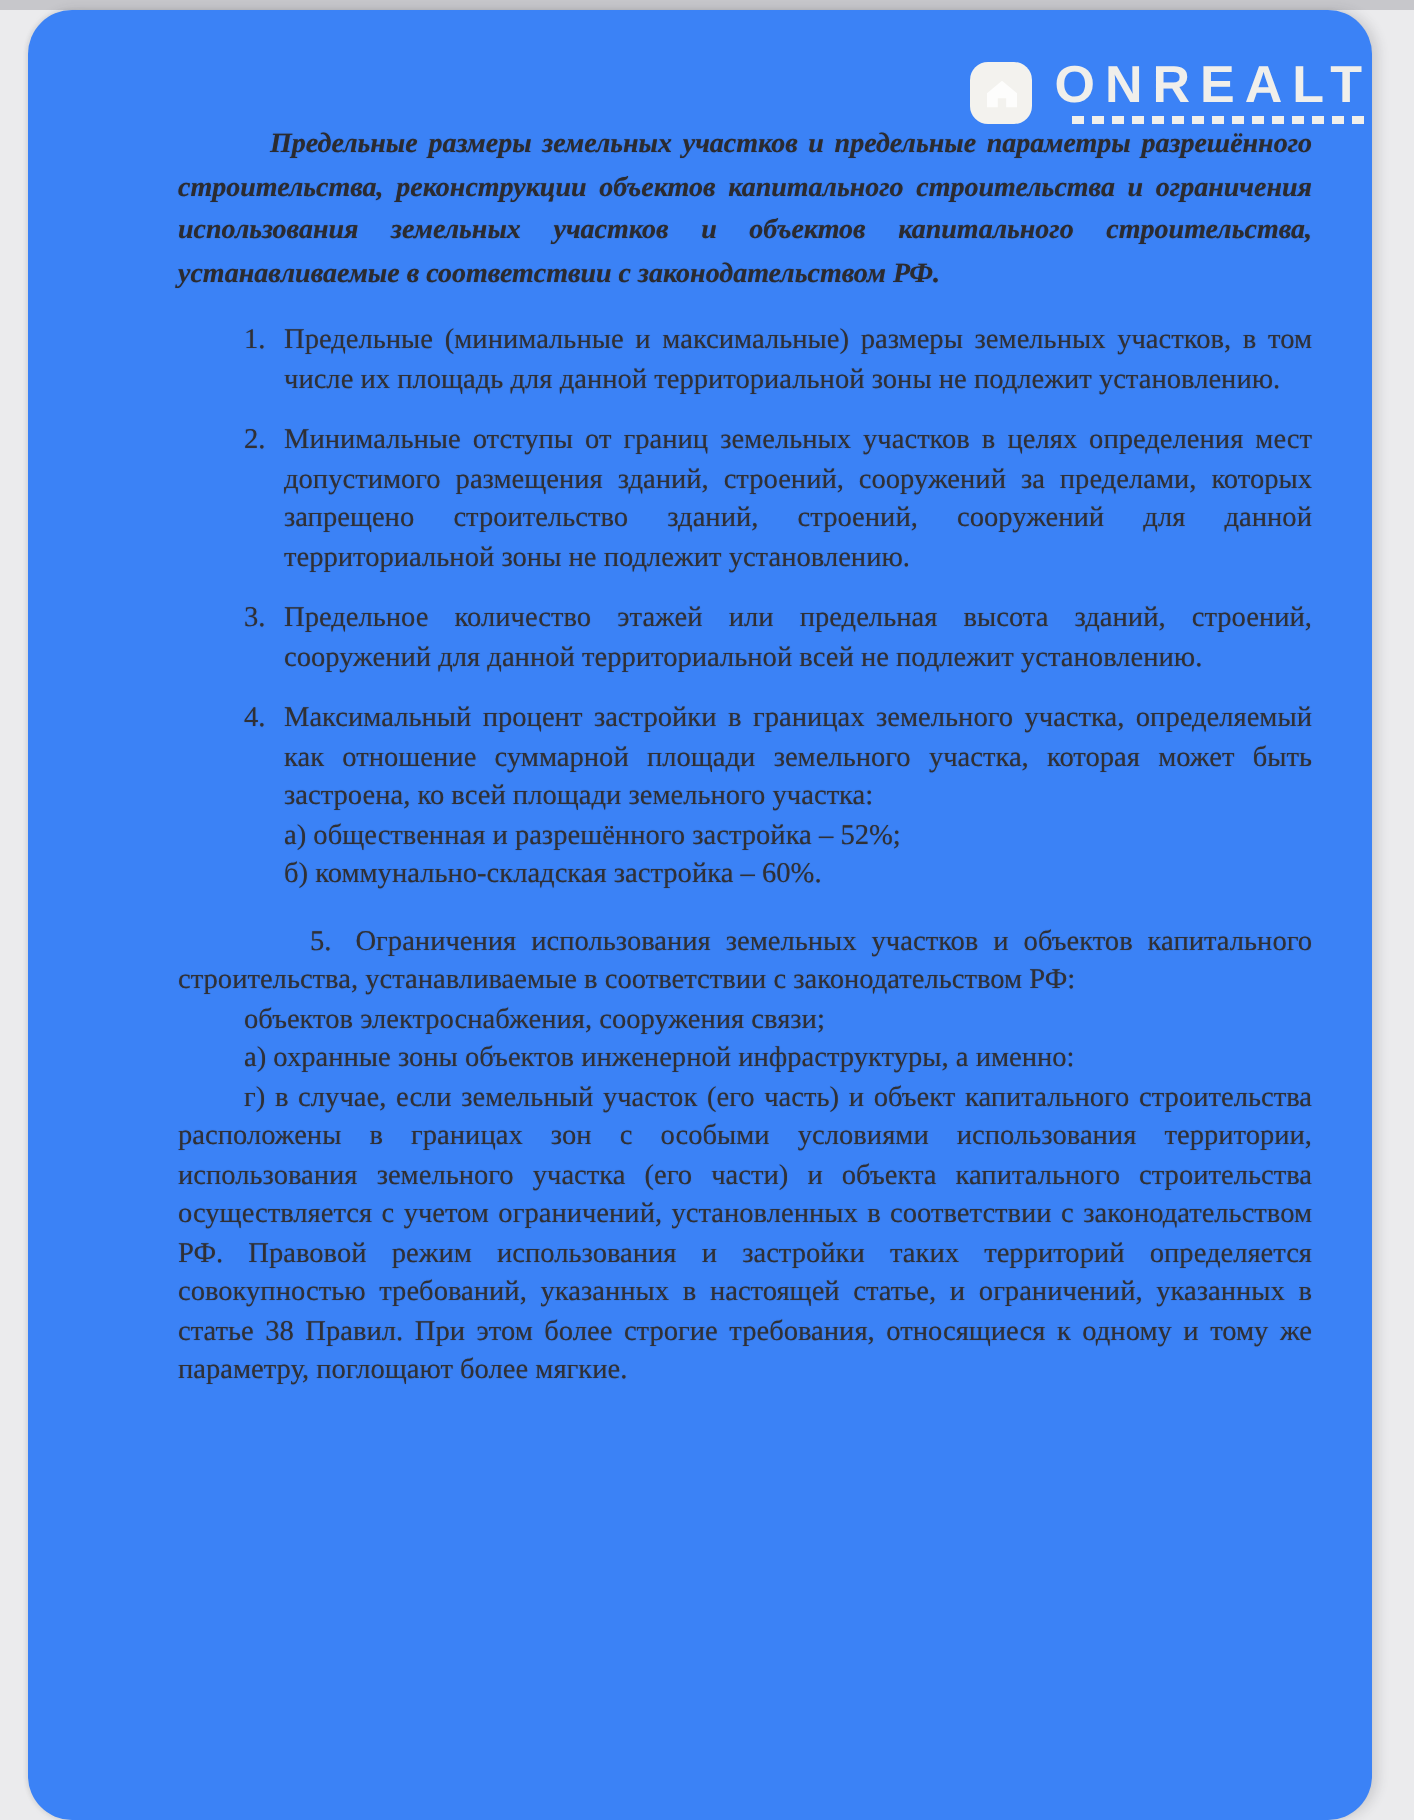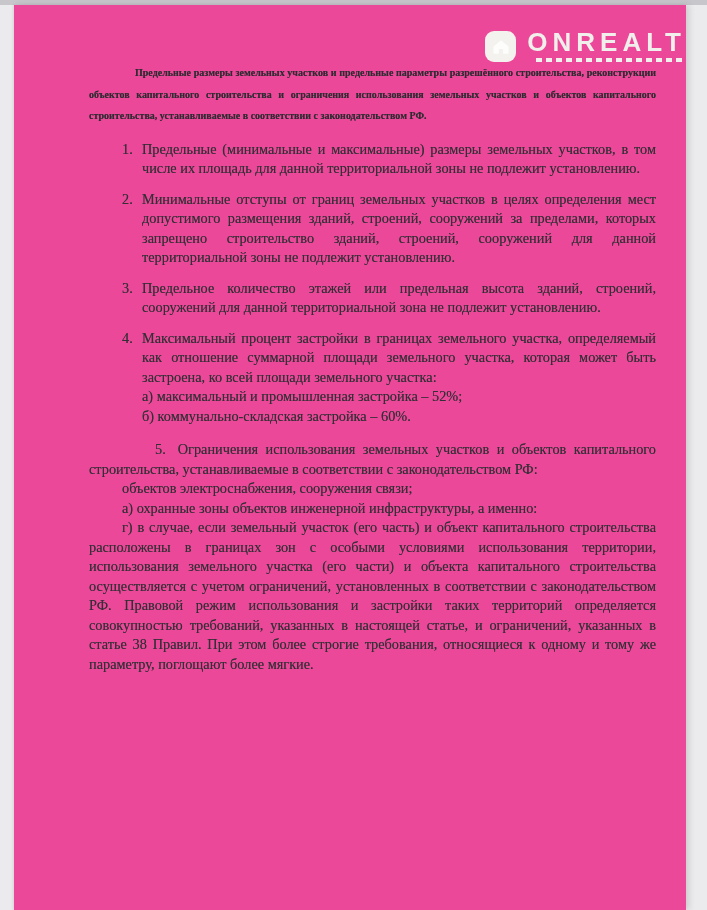--- a/index.html
+++ b/index.html
@@ -4,22 +4,23 @@
 <style>
   html,body{margin:0;padding:0;}
   body{
     width:707px;height:910px;position:relative;overflow:hidden;
     background:#ebebed;
     font-family:"Liberation Serif","DejaVu Serif",serif;
   }
   .topbar{position:absolute;top:0;left:0;width:707px;height:5px;background:#c7c7cb;}
   .paper{
     position:absolute;left:14px;top:5px;right:21px;bottom:0;
-    background:#ec4899;
+    background:#3b82f6;
     box-shadow:-1px 0 2px rgba(0,0,0,.07), 3px 0 6px rgba(55,55,65,.16);
+    border-radius:22px;
   }
   .content{
     position:relative;
     padding:57px 30px 0 75px;
     color:#303035;
     font-size:14.3px;line-height:19.5px;
     text-shadow:0 0 .5px rgba(40,40,45,.55);
   }
   
   .logo{position:absolute;top:24px;right:0px;display:flex;align-items:flex-start;gap:11px;z-index:1;}
@@ -29,22 +30,22 @@
     font-family:"Liberation Sans","DejaVu Sans",sans-serif;
     font-weight:bold;font-size:26px;line-height:26px;letter-spacing:5px;
     color:#f0efeb;text-shadow:none;
   }
   .logo-tagline{
     margin-top:3px;width:150px;height:4px;
     background:repeating-linear-gradient(90deg,#f1f0ec 0 6px,transparent 6px 10px);
   }
   
   .doc-title{
-    font-weight:bold;
-    font-size:10px;line-height:21.5px;
+    font-weight:bold;font-style:italic;
+    font-size:14px;line-height:21.5px;
     text-align:justify;text-indent:46px;
     color:#2b2b30;
   }
   
   .num-list{margin-top:13px;}
   .item{position:relative;padding-left:53px;text-align:justify;margin-top:11px;}
   .item .num{position:absolute;left:33px;top:0;}
   .bold{font-weight:normal;}
   .subline{text-align:left;}
   
@@ -79,27 +80,27 @@
 
       <div class="item">
         <span class="num">1.</span><span>Предельные (минимальные и максимальные) размеры земельных участков, в том числе их площадь для данной территориальной зоны </span><span class="bold">не подлежит установлению</span><span>.</span>
       </div>
 
       <div class="item">
         <span class="num">2.</span><span>Минимальные отступы от границ земельных участков в целях определения мест допустимого размещения зданий, строений, сооружений за пределами, которых запрещено строительство зданий, строений, сооружений для данной территориальной зоны </span><span class="bold">не подлежит установлению</span><span>.</span>
       </div>
 
       <div class="item">
-        <span class="num">3.</span><span>Предельное количество этажей или предельная высота зданий, строений, сооружений для данной территориальной зона </span><span class="bold">не подлежит установлению</span><span>.</span>
+        <span class="num">3.</span><span>Предельное количество этажей или предельная высота зданий, строений, сооружений для данной территориальной всей </span><span class="bold">не подлежит установлению</span><span>.</span>
       </div>
 
       <div class="item">
         <span class="num">4.</span><span>Максимальный процент застройки в границах земельного участка, определяемый как отношение суммарной площади земельного участка, которая может быть застроена, ко всей площади земельного участка:</span>
         <div class="subline">
-          <span>а) максимальный и промышленная застройка – </span><span class="bold">52%;</span>
+          <span>а) общественная и разрешённого застройка – </span><span class="bold">52%;</span>
         </div>
         <div class="subline">
           <span>б) коммунально-складская застройка – </span><span class="bold">60%.</span>
         </div>
       </div>
 
     </div>
 
     <div class="section5">
       <div class="para">

